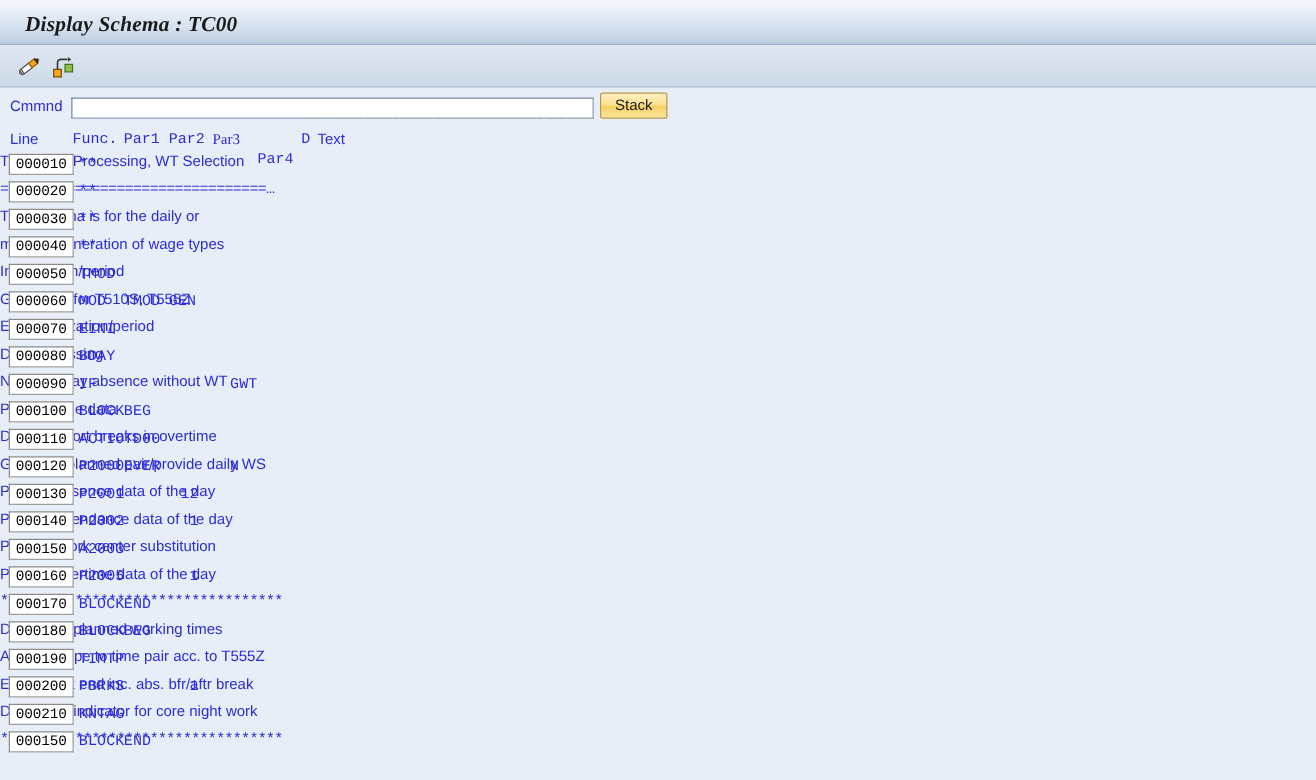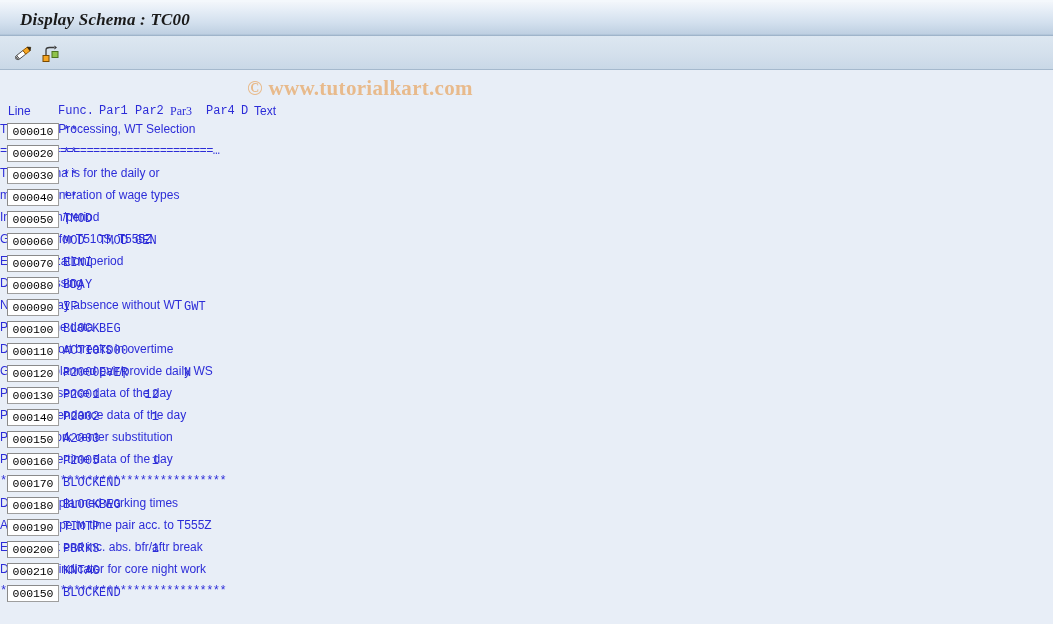--- a/index.html
+++ b/index.html
@@ -153,21 +153,21 @@
     font-family: "Liberation Mono", monospace;
     font-size: 12px;
     color: #2c2cd8;
   }
   .hdr span { position: absolute; top: 0; white-space: pre; }
   .h-line { left: 8px; font-family: "Liberation Sans", sans-serif; }
   .h-func { left: 58px; }
   .h-par1 { left: 99px; }
   .h-par2 { left: 135px; }
   .h-par3 { left: 170px; font-family: Liberation Serif, serif; }
-  .h-par4 { left: 206px; }
+  .h-par4 { left: 206px; margin-top: 16px; }
   .h-d    { left: 241px; }
   .h-text { left: 254px; font-family: "Liberation Sans", sans-serif; }
 
   .row {
     position: relative;
     height: 22px;
   }
   .linebox {
     position: absolute;
     left: 7px;
@@ -243,20 +243,25 @@
         <path d="M6 14 L6 8 Q6 5.5 9.5 5.5 L14 5.5" fill="none" stroke="#3a3a3a" stroke-width="1.3"></path>
         <path d="M14.4 3.6 L17 5.5 L14.4 7.4 Z" fill="#3a3a3a"></path>
         <rect x="3" y="13.5" width="6" height="6" fill="#f6a623" stroke="#7a4a00" stroke-width="1"></rect>
         <rect x="12" y="9.5" width="6" height="6" fill="#8fc24a" stroke="#4c7320" stroke-width="1"></rect>
       </svg>
     </div>
 
     <div class="watermark">© www.tutorialkart.com</div>
   </div>
 
+  <div class="cmd-row">
+    <div class="cmd-label">Cmmnd</div>
+    <input class="cmd-input" type="text" value="" style="">
+    <button class="stack-btn">Stack</button>
+  </div>
 
   <div class="schema">
 
     <div class="hdr">
       <span class="h-line">Line</span>
       <span class="h-func">Func.</span>
       <span class="h-par1">Par1</span>
       <span class="h-par2">Par2</span>
       <span class="h-par3">Par3</span>
       <span class="h-par4">Par4</span>

